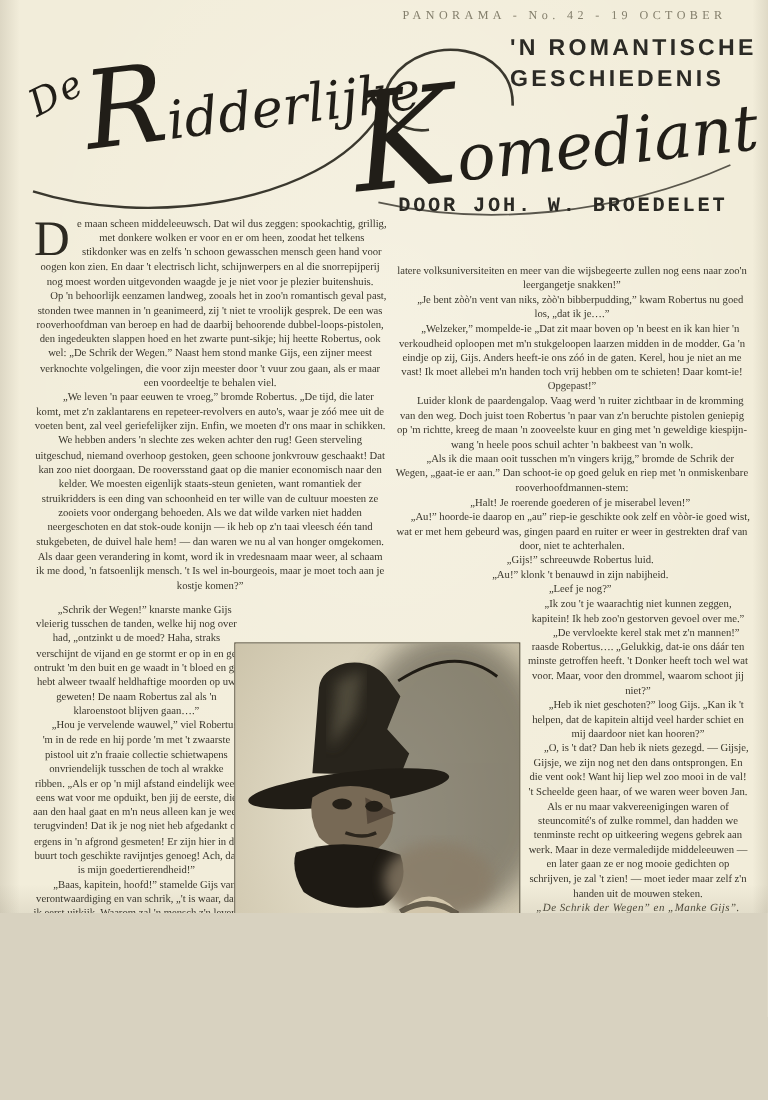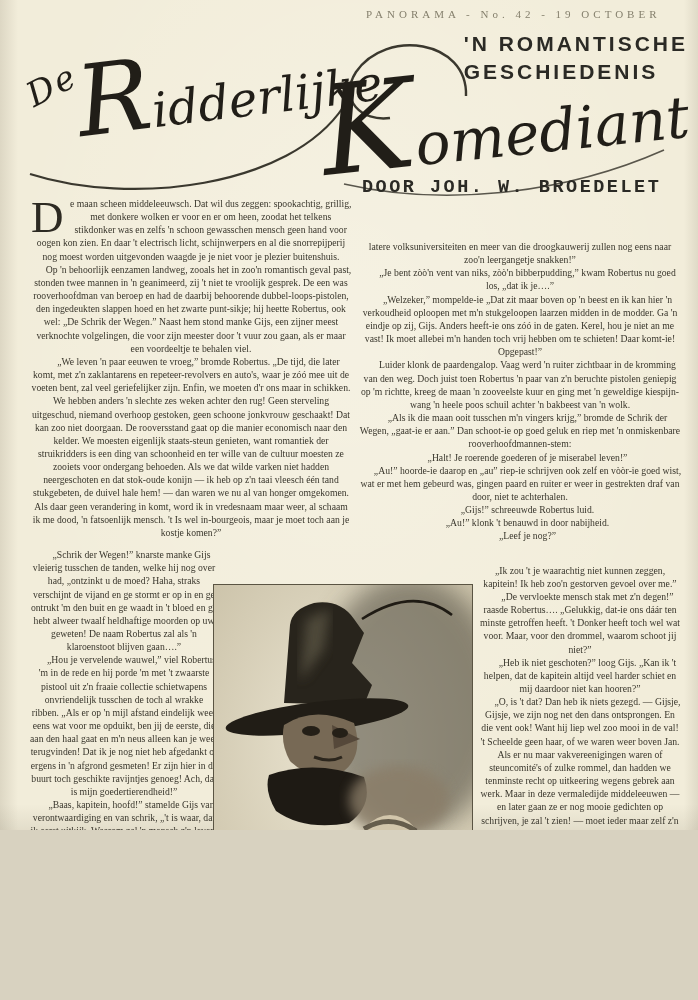--- a/index.html
+++ b/index.html
@@ -43,21 +43,21 @@
     font-size:18.5px; letter-spacing:2.5px; color:#2b2a25; white-space:nowrap;
   }
   
   .columns{ position:absolute; top:197px; left:30px; display:flex; gap:6px; }
   .col{ font-size:9.7px; line-height:13.15px; text-align:justify; }
   .col-left{ width:322px; }
   .col-right{ width:324px; padding-top:43px; }
   .col p{ margin:0; text-indent:15px;text-align:center; }
   .col p.noindent{ text-indent:0; }
   .narrow-left{ width:188px; margin-top:9px; }
-  .narrow-right{ width:204px; margin-left:120px; margin-top:21px; }
+  .narrow-right{ width:204px; margin-left:120px; margin-top:0; }
   .dropcap{
     float:left; font-size:45px; line-height:35px; padding:3px 6px 0 1px; color:#2d2a22;
     font-family:"Liberation Serif", serif;
   }
   
   .illustration{
     position:absolute; left:213px; top:584px; width:260px; height:366px;
     border:1px solid #5a5443; background:#e9e3d0; box-sizing:border-box; z-index:3;
   }
   .caption{
@@ -101,34 +101,34 @@
         <p>„We leven 'n paar eeuwen te vroeg,” bromde Robertus. „De tijd, die later komt, met z'n zaklantarens en repeteer-revolvers en auto's, waar je zóó mee uit de voeten bent, zal veel geriefelijker zijn. Enfin, we moeten d'r ons maar in schikken. We hebben anders 'n slechte zes weken achter den rug! Geen sterveling uitgeschud, niemand overhoop gestoken, geen schoone jonkvrouw geschaakt! Dat kan zoo niet doorgaan. De rooversstand gaat op die manier economisch naar den kelder. We moesten eigenlijk staats-steun genieten, want romantiek der struikridders is een ding van schoonheid en ter wille van de cultuur moesten ze zooiets voor ondergang behoeden. Als we dat wilde varken niet hadden neergeschoten en dat stok-oude konijn — ik heb op z'n taai vleesch één tand stukgebeten, de duivel hale hem! — dan waren we nu al van honger omgekomen. Als daar geen verandering in komt, word ik in vredesnaam maar weer, al schaam ik me dood, 'n fatsoenlijk mensch. 't Is wel in-bourgeois, maar je moet toch aan je kostje komen?”</p>
       </div>
       <div class="narrow-left">
         <p>„Schrik der Wegen!” knarste manke Gijs vleierig tusschen de tanden, welke hij nog over had, „ontzinkt u de moed? Haha, straks verschijnt de vijand en ge stormt er op in en ge ontrukt 'm den buit en ge waadt in 't bloed en ge hebt alweer twaalf heldhaftige moorden op uw geweten! De naam Robertus zal als 'n klaroenstoot blijven gaan….”</p>
         <p>„Hou je vervelende wauwel,” viel Robertus 'm in de rede en hij porde 'm met 't zwaarste pistool uit z'n fraaie collectie schietwapens onvriendelijk tusschen de toch al wrakke ribben. „Als er op 'n mijl afstand eindelijk weer eens wat voor me opduikt, ben jij de eerste, die aan den haal gaat en m'n neus alleen kan je weer terugvinden! Dat ik je nog niet heb afgedankt of ergens in 'n afgrond gesmeten! Er zijn hier in de buurt toch geschikte ravijntjes genoeg! Ach, dat is mijn goedertierendheid!”</p>
         <p>„Baas, kapitein, hoofd!” stamelde Gijs van verontwaardiging en van schrik, „'t is waar, dat ik eerst uitkijk. Waarom zal 'n mensch z'n leven, dat-ie maar ééns krijgt, wagen voor niks? Alleen als ik hèèl zeker ben van winst, zeg ik: vooruit! En dan waag ik àlles voor u, m'n ribben, m'n spaarduit en m'n net voorkomen, omdat die dan tòch geen gevaar meer loopen. Is dat economisch, logica, practische wijsbegeerte of niet? De</p>
       </div>
     </div>
     <div class="col col-right">
       <div>
-        <p class="noindent">latere volksuniversiteiten en meer van die droogkauwerij zullen nog eens naar zoo'n leergangetje snakken!”</p>
+        <p class="noindent">latere volksuniversiteiten en meer van die wijsbegeerte zullen nog eens naar zoo'n leergangetje snakken!”</p>
         <p>„Je bent zòò'n vent van niks, zòò'n bibberpudding,” kwam Robertus nu goed los, „dat ik je….”</p>
         <p>„Welzeker,” mompelde-ie „Dat zit maar boven op 'n beest en ik kan hier 'n verkoudheid oploopen met m'n stukgeloopen laarzen midden in de modder. Ga 'n eindje op zij, Gijs. Anders heeft-ie ons zóó in de gaten. Kerel, hou je niet an me vast! Ik moet allebei m'n handen toch vrij hebben om te schieten! Daar komt-ie! Opgepast!”</p>
         <p>Luider klonk de paardengalop. Vaag werd 'n ruiter zichtbaar in de kromming van den weg. Doch juist toen Robertus 'n paar van z'n beruchte pistolen geniepig op 'm richtte, kreeg de maan 'n zooveelste kuur en ging met 'n geweldige kiespijn-wang 'n heele poos schuil achter 'n bakbeest van 'n wolk.</p>
         <p>„Als ik die maan ooit tusschen m'n vingers krijg,” bromde de Schrik der Wegen, „gaat-ie er aan.” Dan schoot-ie op goed geluk en riep met 'n onmiskenbare rooverhoofdmannen-stem:</p>
         <p>„Halt! Je roerende goederen of je miserabel leven!”</p>
-        <p>„Au!” hoorde-ie daarop en „au” riep-ie schrijven ook zelf en vòòr-ie goed wist, wat er met hem gebeurd was, gingen paard en ruiter er weer in gestrekten draf van door, niet te achterhalen.</p>
+        <p>„Au!” hoorde-ie daarop en „au” riep-ie geschikte ook zelf en vòòr-ie goed wist, wat er met hem gebeurd was, gingen paard en ruiter er weer in gestrekten draf van door, niet te achterhalen.</p>
         <p>„Gijs!” schreeuwde Robertus luid.</p>
-        <p>„Au!” klonk 't benauwd in door nabijheid.</p>
+        <p>„Au!” klonk 't benauwd in zijn nabijheid.</p>
         <p>„Leef je nog?”</p>
       </div>
       <div class="narrow-right">
         <p class="noindent">„Ik zou 't je waarachtig niet kunnen zeggen, kapitein! Ik heb zoo'n gestorven gevoel over me.”</p>
-        <p>„De vervloekte mensch stak met z'n degen!” raasde Robertus…. „Gelukkig, dat-ie ons dáár ten minste getroffen heeft. 't Donker heeft toch wel wat voor. Maar, voor den drommel, waarom schoot jij niet?”</p>
+        <p>„De vervloekte kerel stak met z'n mannen!” raasde Robertus…. „Gelukkig, dat-ie ons dáár ten minste getroffen heeft. 't Donker heeft toch wel wat voor. Maar, voor den drommel, waarom schoot jij niet?”</p>
         <p>„Heb ik niet geschoten?” loog Gijs. „Kan ik 't helpen, dat de kapitein altijd veel harder schiet en mij daardoor niet kan hooren?”</p>
         <p>„O, is 't dat? Dan heb ik niets gezegd. — Gijsje, Gijsje, we zijn nog net den dans ontsprongen. En die vent ook! Want hij liep wel zoo mooi in de val! 't Scheelde geen haar, of we waren weer boven Jan. Als er nu maar vakvereenigingen waren of steuncomité's of zulke rommel, dan hadden we tenminste recht op uitkeering wegens gebrek aan werk. Maar in deze vermaledijde middeleeuwen — en later gaan ze er nog mooie gedichten op schrijven, je zal 't zien! — moet ieder maar zelf z'n handen uit de mouwen steken.</p>
         <p class="caption">„De Schrik der Wegen” en „Manke Gijs”.</p>
       </div>
     </div>
   </div>
 
   <div class="illustration">
     <svg width="258" height="364" viewBox="0 0 258 364">
       <defs>

